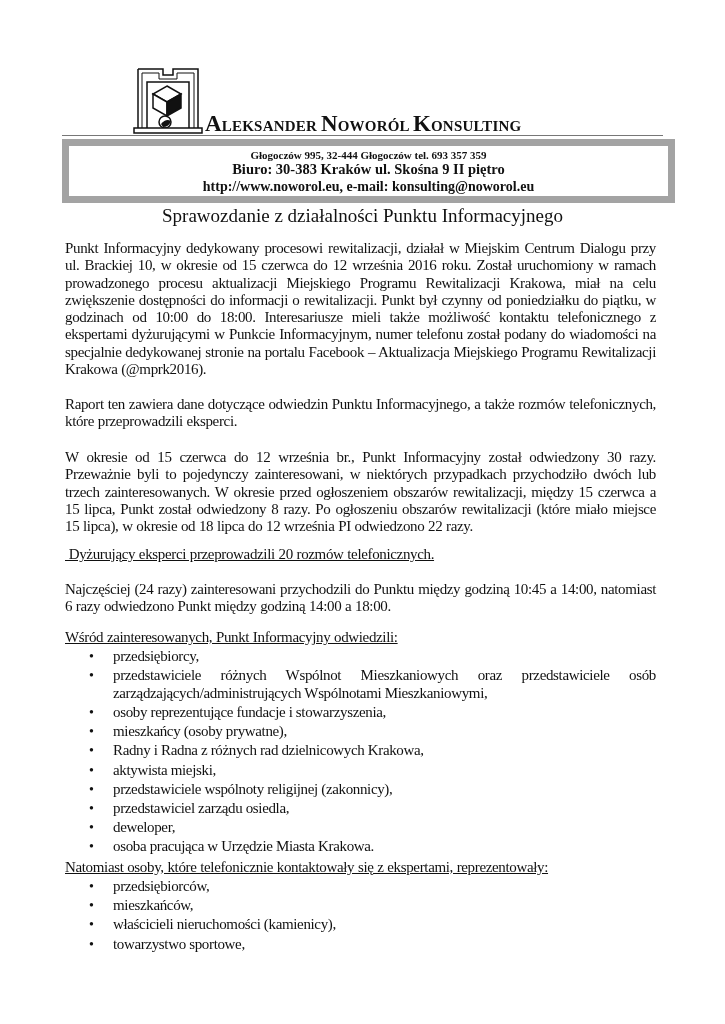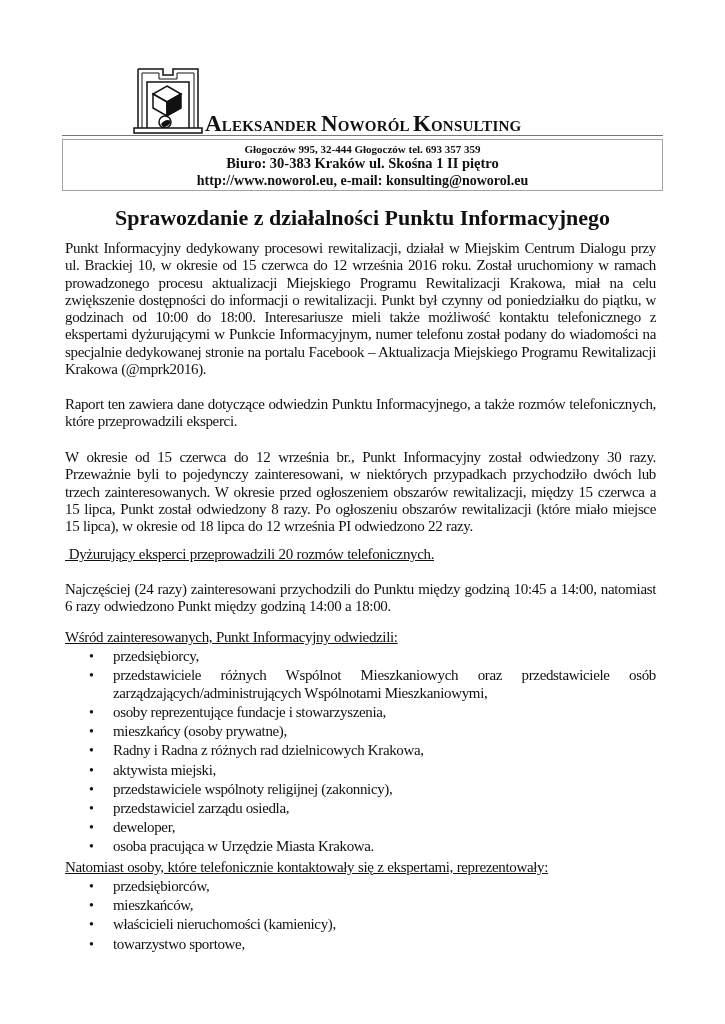--- a/index.html
+++ b/index.html
@@ -5,26 +5,26 @@
   html, body { margin: 0; padding: 0; background: #ffffff; }
   body { width: 725px; height: 1024px; position: relative; overflow: hidden;
          font-family: "Liberation Serif", "DejaVu Serif", serif; color: #111; }
   .abs { position: absolute; }
   .logo { left: 133px; top: 66px; width: 70px; height: 70px; }
   .company { left: 205px; top: 111px; font-weight: bold; font-size: 21px; white-space: nowrap;
              letter-spacing: 0.2px; color: #111; }
   .company .big { font-size: 23px; }
   .company .sc { font-size: 15px; }
   .hline { left: 62px; width: 601px; top: 135px; height: 0; border-top: 1.5px solid #777; }
-  .addrbox { left: 62px; top: 139px; width: 599px; height: 50px; border: 1px solid #a3a3a3;
+  .addrbox { left: 62px; top: 139px; width: 599px; height: 50px; border: 7px solid #a3a3a3;
              text-align: center; font-weight: bold; }
   .addr1 { font-size: 11px; line-height: 12px; margin-top: 3px; }
   .addr2 { font-size: 14.5px; line-height: 17px; }
   .addr3 { font-size: 14px; line-height: 17px; }
-  .title { left: 0; width: 725px; top: 205px; text-align: center; font-weight: bold; font-size: 22px; }
+  .title { left: 0; width: 725px; top: 205px; text-align: center; font-weight: normal; font-size: 19px; }
   .para { left: 65px; width: 591px; font-size: 15px; line-height: 17.3px; text-align: justify;
           letter-spacing: -0.35px; word-spacing: 0.3px; }
   .para.left { text-align: left; text-decoration: underline; }
   ul.list { position: absolute; left: 65px; width: 591px; margin: 0; padding: 0; list-style: none;
             font-size: 15px; line-height: 17.6px; letter-spacing: -0.35px; }
   ul.list li { position: relative; padding-left: 48px; margin-bottom: 1.6px; text-align: justify; }
   ul.list li .bullet { position: absolute; left: 24px; top: 0; font-size: 14px; }
 </style>
 </head>
 <body>
@@ -51,21 +51,21 @@
 </div>
 
 <div class="abs company">
   <span class="big">A</span><span class="sc" style="text-transform:uppercase;">LEKSANDER </span><span class="big">N</span><span class="sc" style="text-transform:uppercase;">OWORÓL </span><span class="big">K</span><span class="sc" style="text-transform:uppercase;">ONSULTING</span>
 </div>
 
 <div class="abs hline"></div>
 
 <div class="abs addrbox">
   <div class="addr1">Głogoczów 995, 32-444 Głogoczów tel. 693 357 359</div>
-  <div class="addr2">Biuro: 30-383 Kraków ul. Skośna 1 II piętro</div>
+  <div class="addr2">Biuro: 30-383 Kraków ul. Skośna 9 II piętro</div>
   <div class="addr3">http://www.noworol.eu, e-mail: konsulting@noworol.eu</div>
 </div>
 
 <div class="abs title">Sprawozdanie z działalności Punktu Informacyjnego</div>
 
 <div class="abs para" style="top:240px;">Punkt Informacyjny dedykowany procesowi rewitalizacji, działał w Miejskim Centrum Dialogu przy ul. Brackiej 10, w okresie od 15 czerwca do 12 września 2016 roku. Został uruchomiony w ramach prowadzonego procesu aktualizacji Miejskiego Programu Rewitalizacji Krakowa, miał  na celu zwiększenie dostępności do informacji o rewitalizacji. Punkt był czynny od poniedziałku do piątku, w godzinach od 10:00 do 18:00. Interesariusze mieli także możliwość kontaktu telefonicznego z ekspertami dyżurującymi w Punkcie Informacyjnym, numer telefonu został podany do wiadomości na specjalnie dedykowanej stronie na portalu Facebook – Aktualizacja Miejskiego Programu Rewitalizacji Krakowa (@mprk2016).</div>
 <div class="abs para" style="top:396px;">Raport ten zawiera dane dotyczące odwiedzin Punktu Informacyjnego, a także rozmów telefonicznych, które przeprowadzili eksperci.</div>
 <div class="abs para" style="top:449px;">W okresie od 15 czerwca do 12 września br., Punkt Informacyjny został odwiedzony 30 razy. Przeważnie byli to pojedynczy zainteresowani, w niektórych przypadkach przychodziło dwóch lub trzech zainteresowanych. W okresie przed ogłoszeniem obszarów rewitalizacji, między 15 czerwca a 15 lipca, Punkt został odwiedzony 8 razy. Po ogłoszeniu obszarów rewitalizacji (które miało miejsce 15 lipca), w okresie od 18 lipca do 12 września PI odwiedzono 22 razy.</div>
 <div class="abs para left" style="top:546px; white-space:pre;"> Dyżurujący eksperci przeprowadzili 20 rozmów telefonicznych.</div>
 <div class="abs para" style="top:581px;">Najczęściej (24 razy) zainteresowani przychodzili do Punktu między godziną 10:45 a 14:00, natomiast 6 razy odwiedzono Punkt między godziną 14:00 a 18:00.</div>

